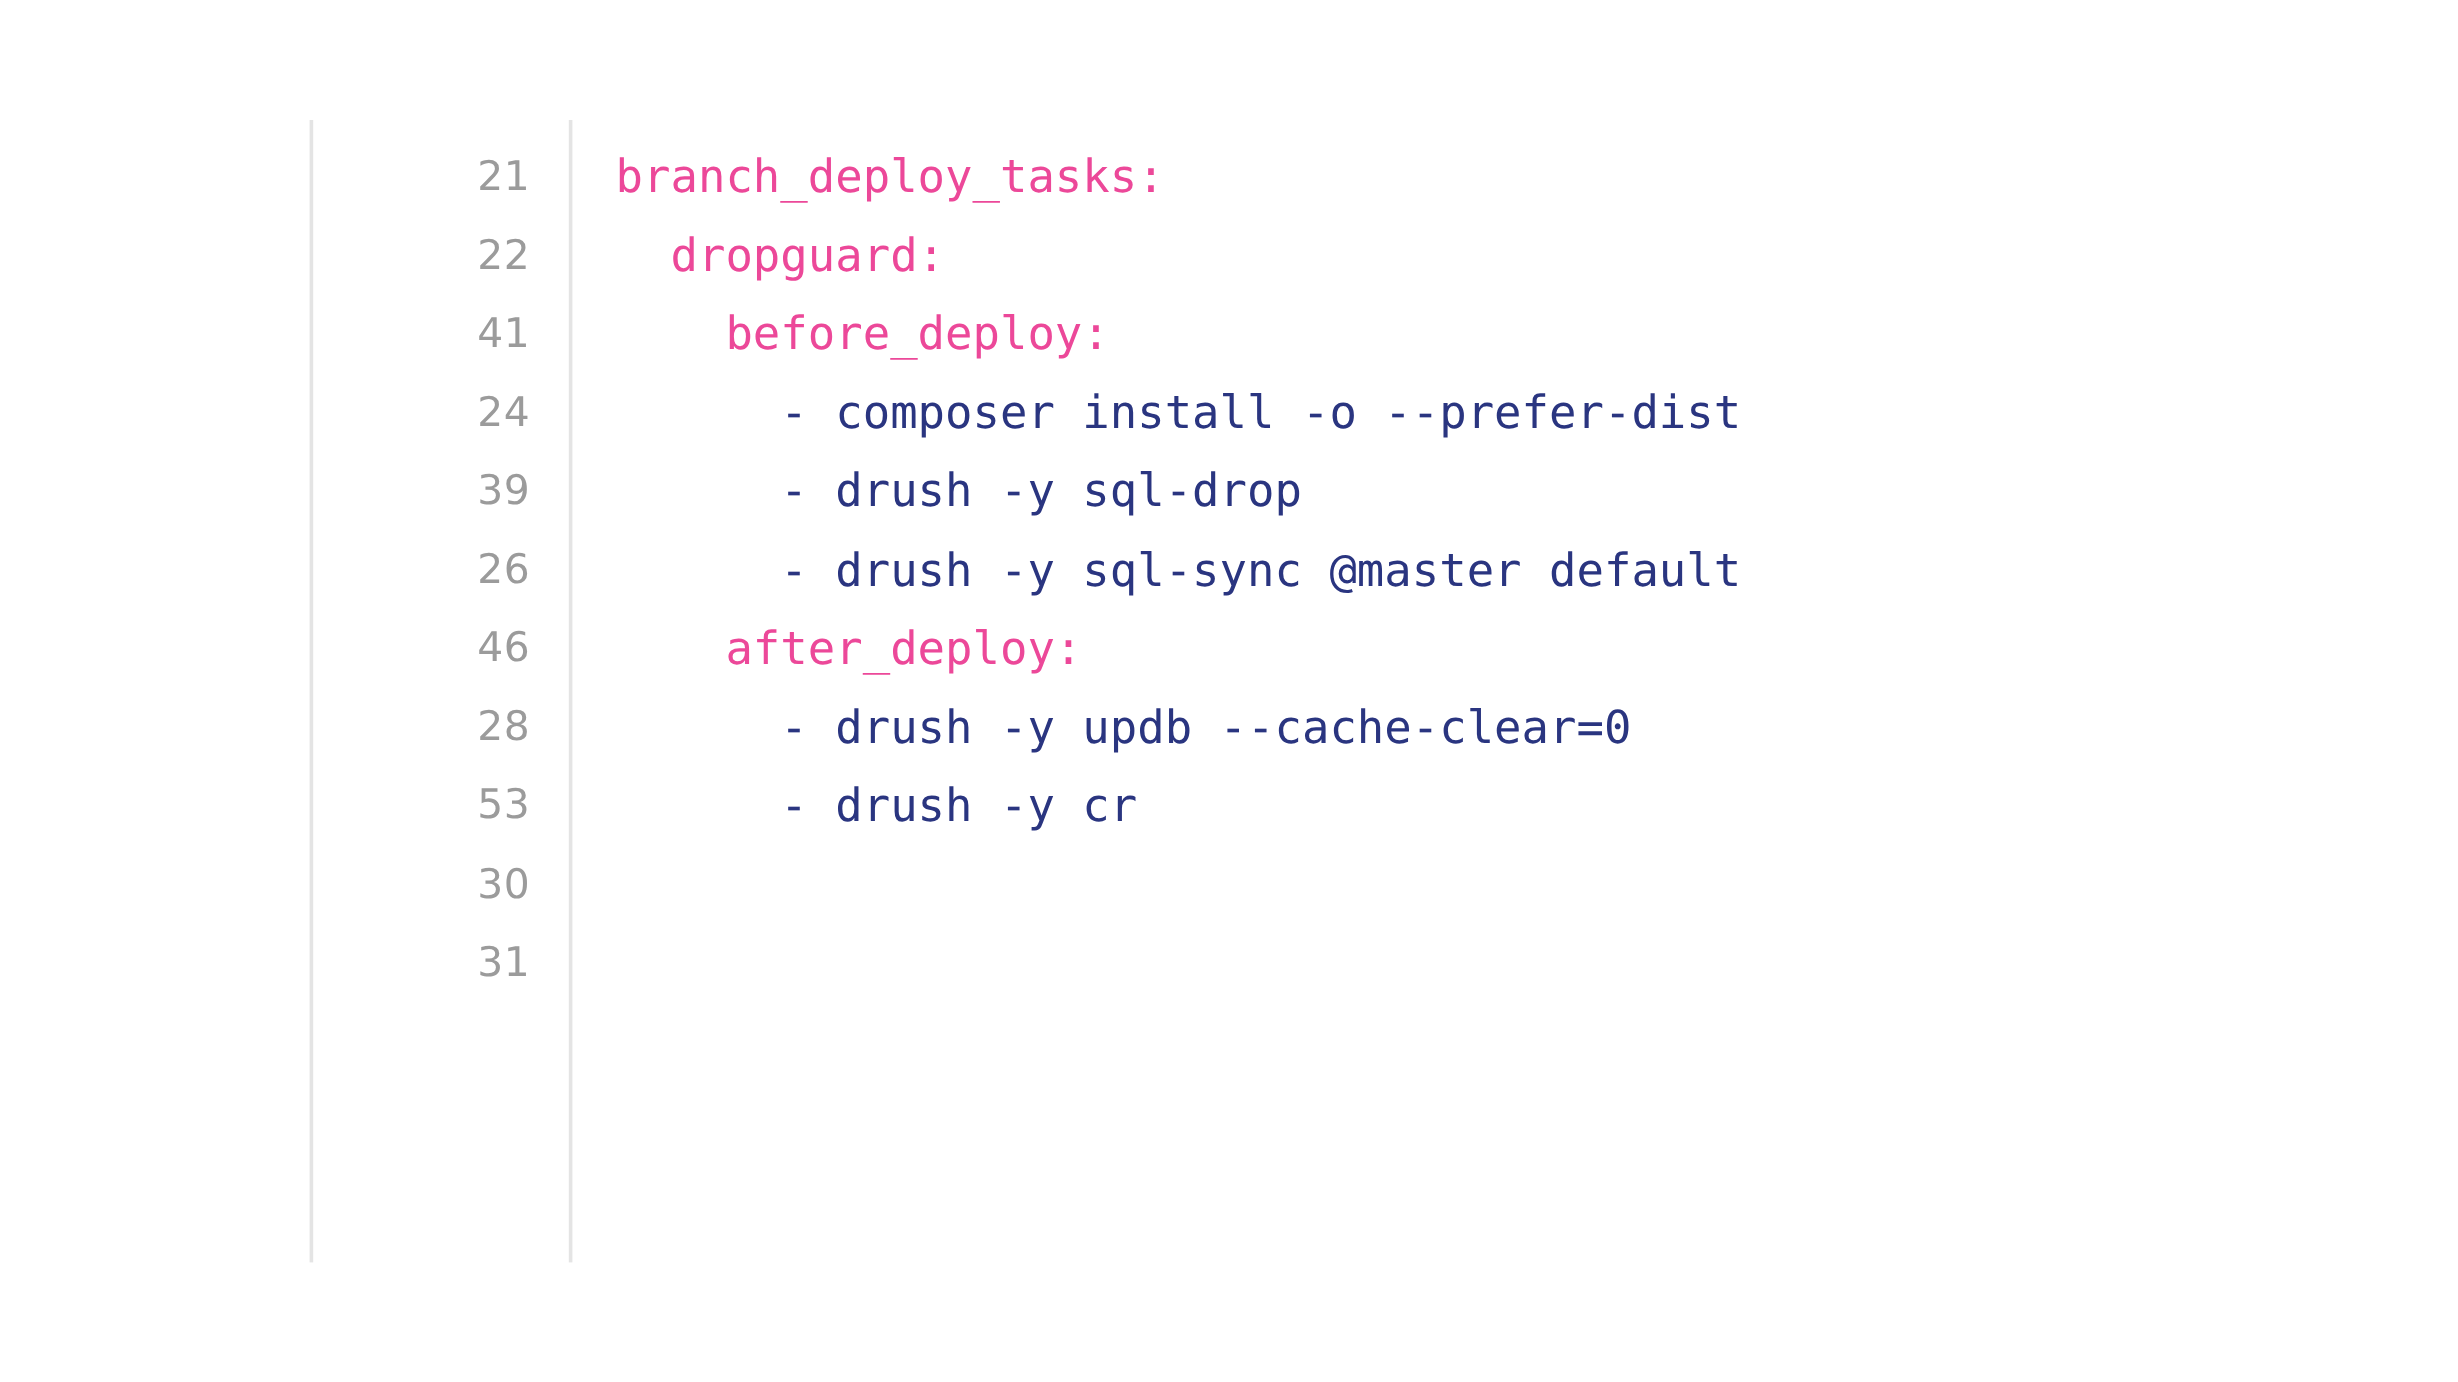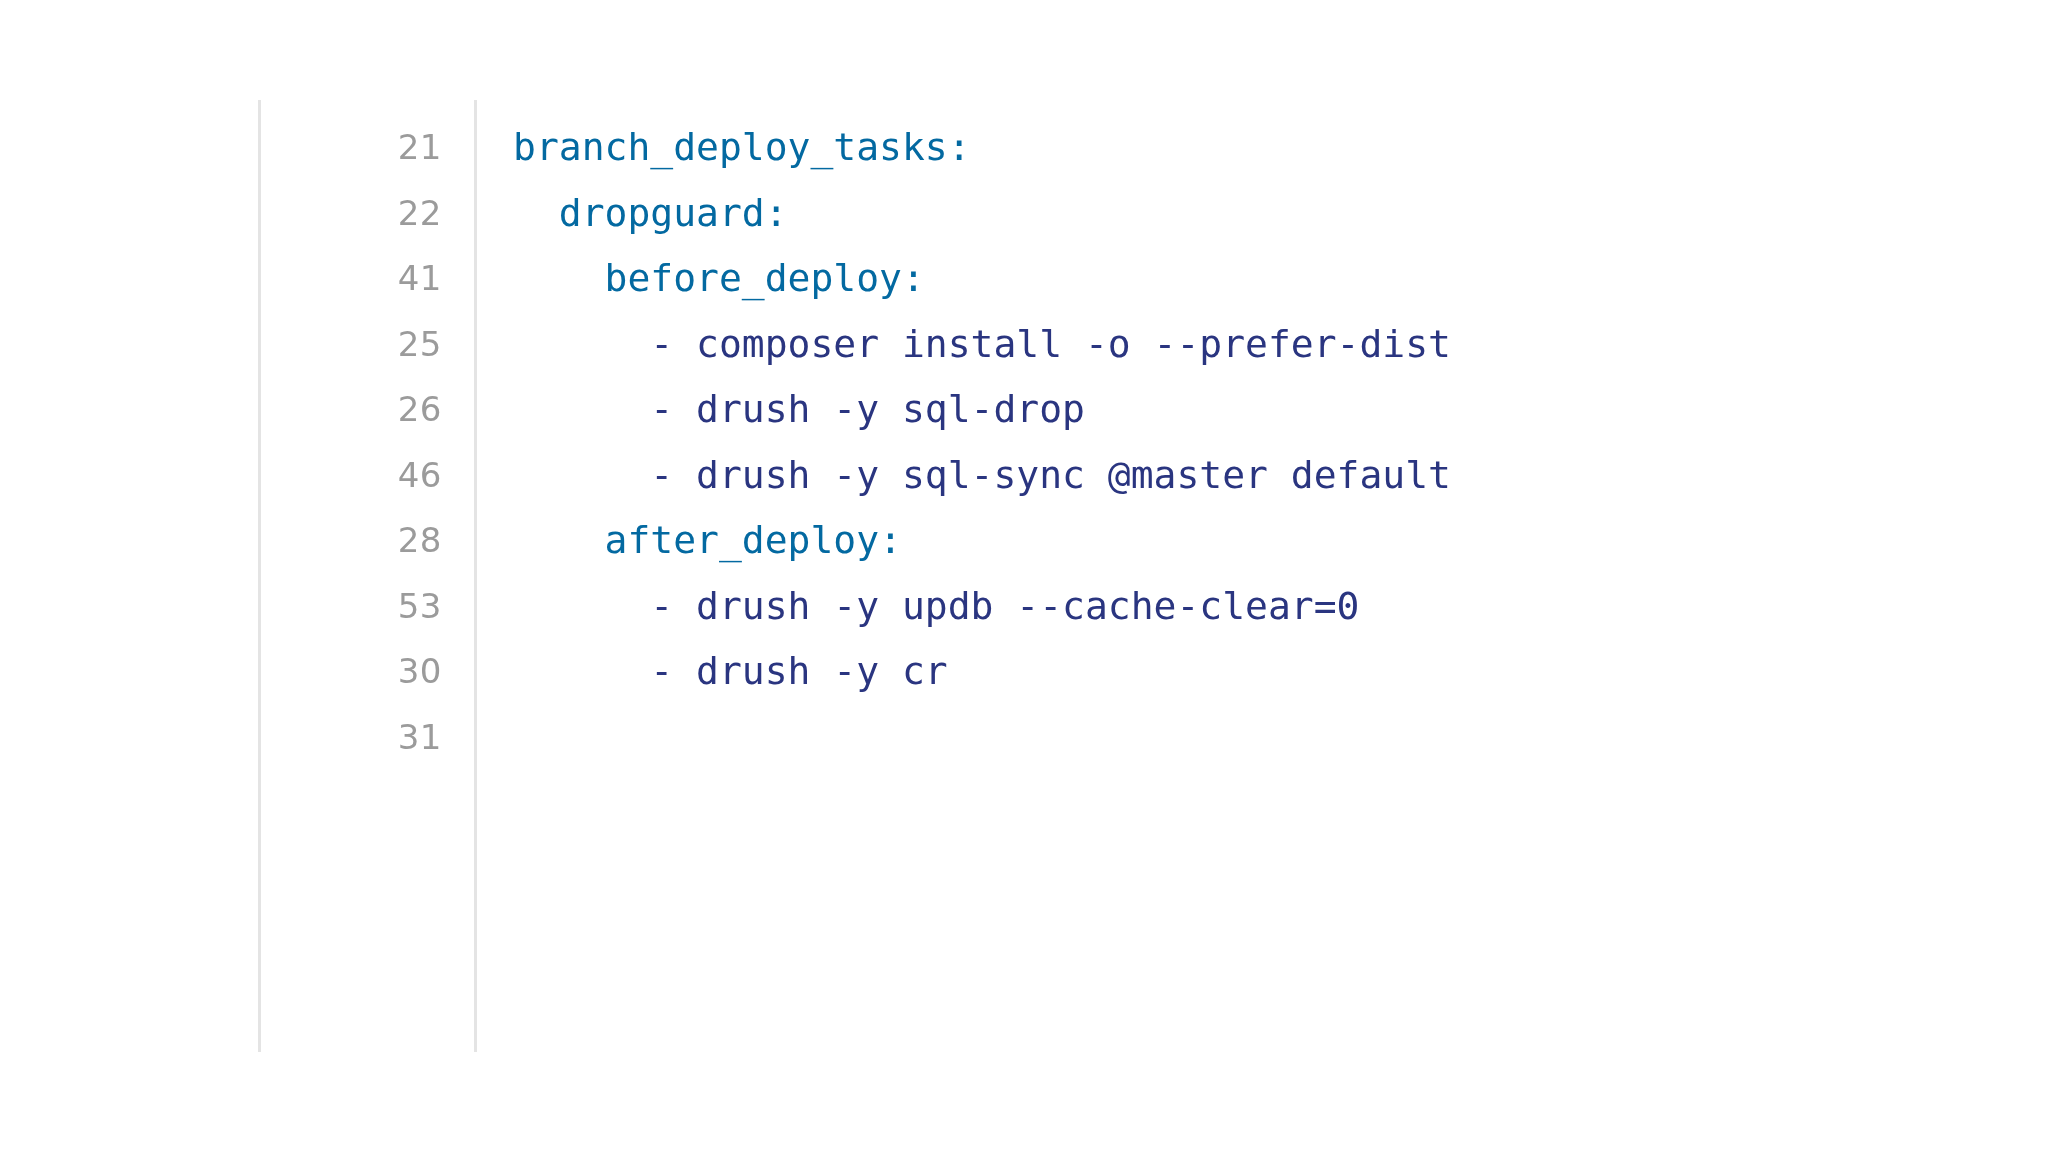--- a/index.html
+++ b/index.html
@@ -68,39 +68,40 @@
   .code-line {
     height: 65.5px;
     line-height: 65.5px;
     font-size: 38px;
     white-space: pre;
     letter-spacing: 0px;
     font-family: "DejaVu Sans Mono", "Liberation Mono", monospace;
   }
 
   .tok-key {
-    color: #0369a1;
+    color: #ec4899;
     text-align: right;
   }
 
   .tok-cmd {
     color: #2a3580;
   }
 </style>
 </head>
 <body>
 
 <div id="code-viewer">
   <div class="code-block">
 
     <div class="gutter" id="gutter">
         <div class="line-number">21</div>
         <div class="line-number">22</div>
         <div class="line-number">41</div>
-        <div class="line-number">25</div>
+        <div class="line-number">24</div>
+        <div class="line-number">39</div>
         <div class="line-number">26</div>
         <div class="line-number">46</div>
         <div class="line-number">28</div>
         <div class="line-number">53</div>
         <div class="line-number">30</div>
         <div class="line-number">31</div>
       </div>
 
     <div class="code-lines" id="code-lines">
         <div class="code-line"><span class="tok-key">branch_deploy_tasks:</span></div>

